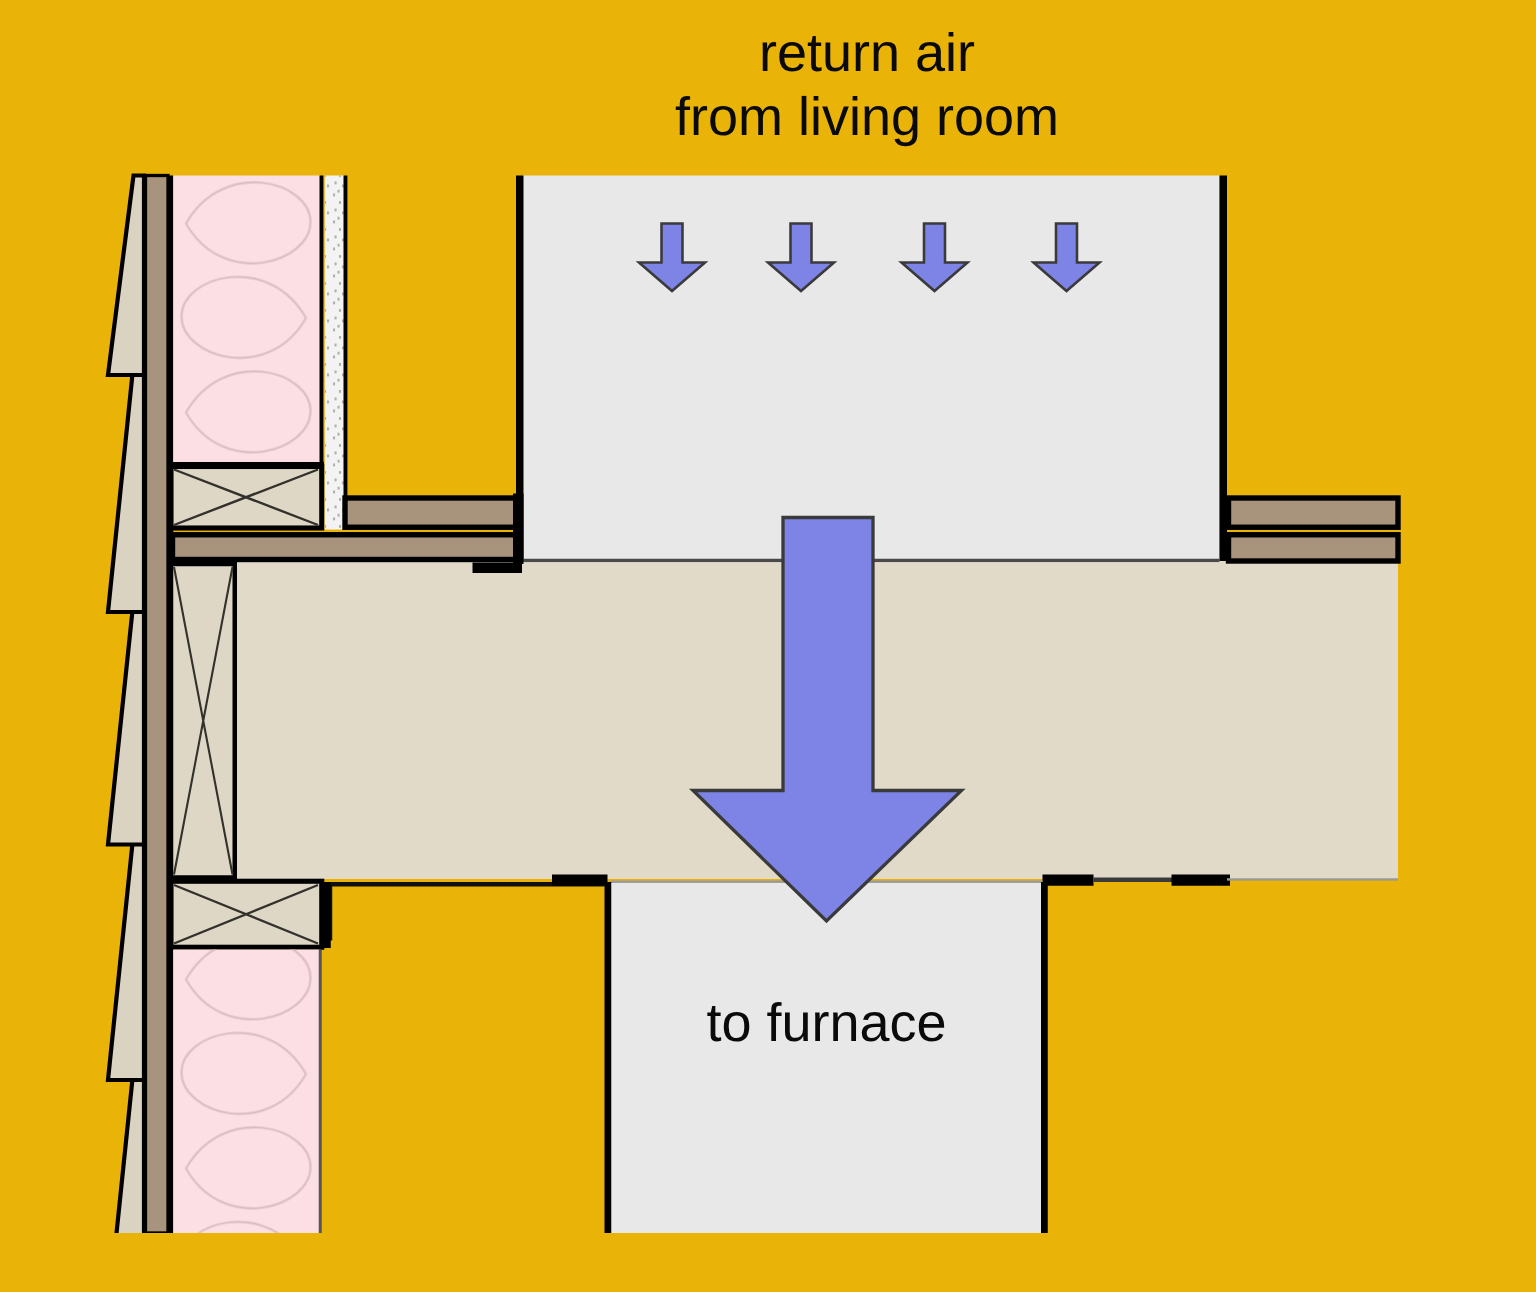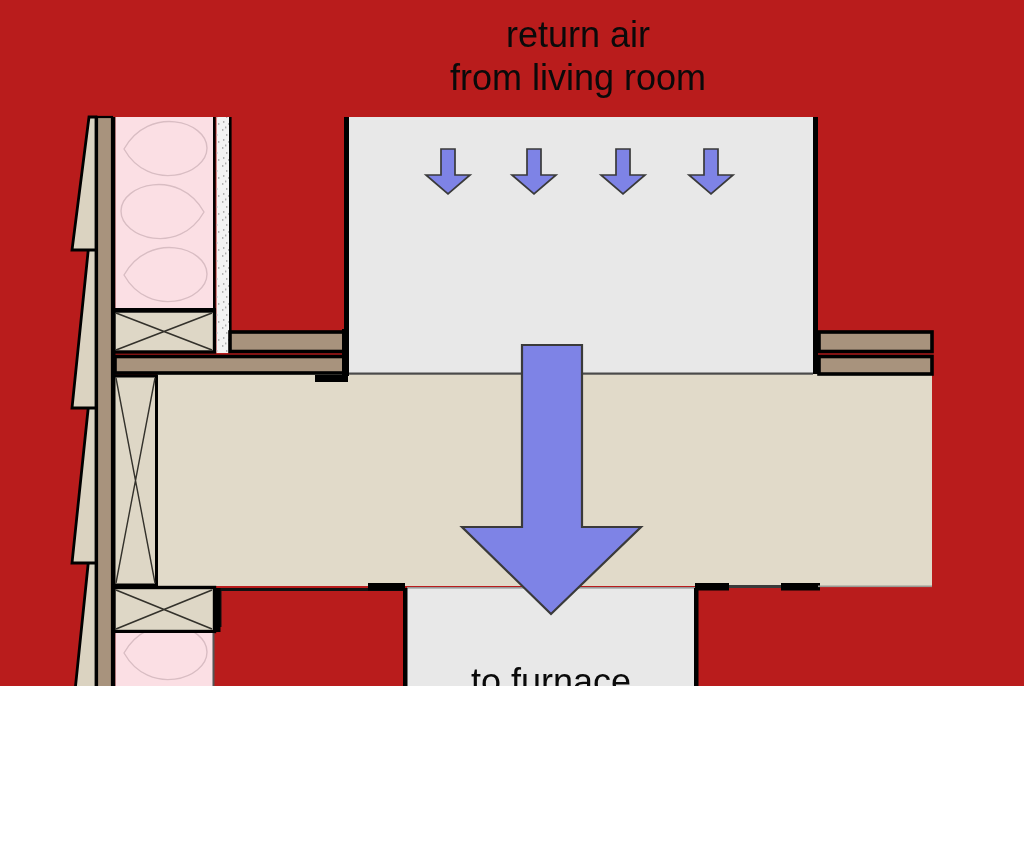--- a/index.html
+++ b/index.html
@@ -1,16 +1,16 @@
 <!DOCTYPE html>
 <html><head>
 <meta charset="utf-8">
 <style>
   html,body { margin:0; padding:0; background:#ffffff; }
-  .canvas { position:relative; width:1024px; height:686px; background:#b91c1c; overflow:hidden;
+  .canvas { position:relative; width:1024px; height:861px; background:#eab308; overflow:hidden;
             font-family:"Liberation Sans", sans-serif; }
   svg { position:absolute; left:0; top:0; }
   text { font-family:"Liberation Sans", sans-serif; font-size:36px; }
 </style>
 </head>
 <body>
 
 <div class="canvas">
 <svg width="1024" height="861" viewBox="0 0 1024 861">
   <defs>

